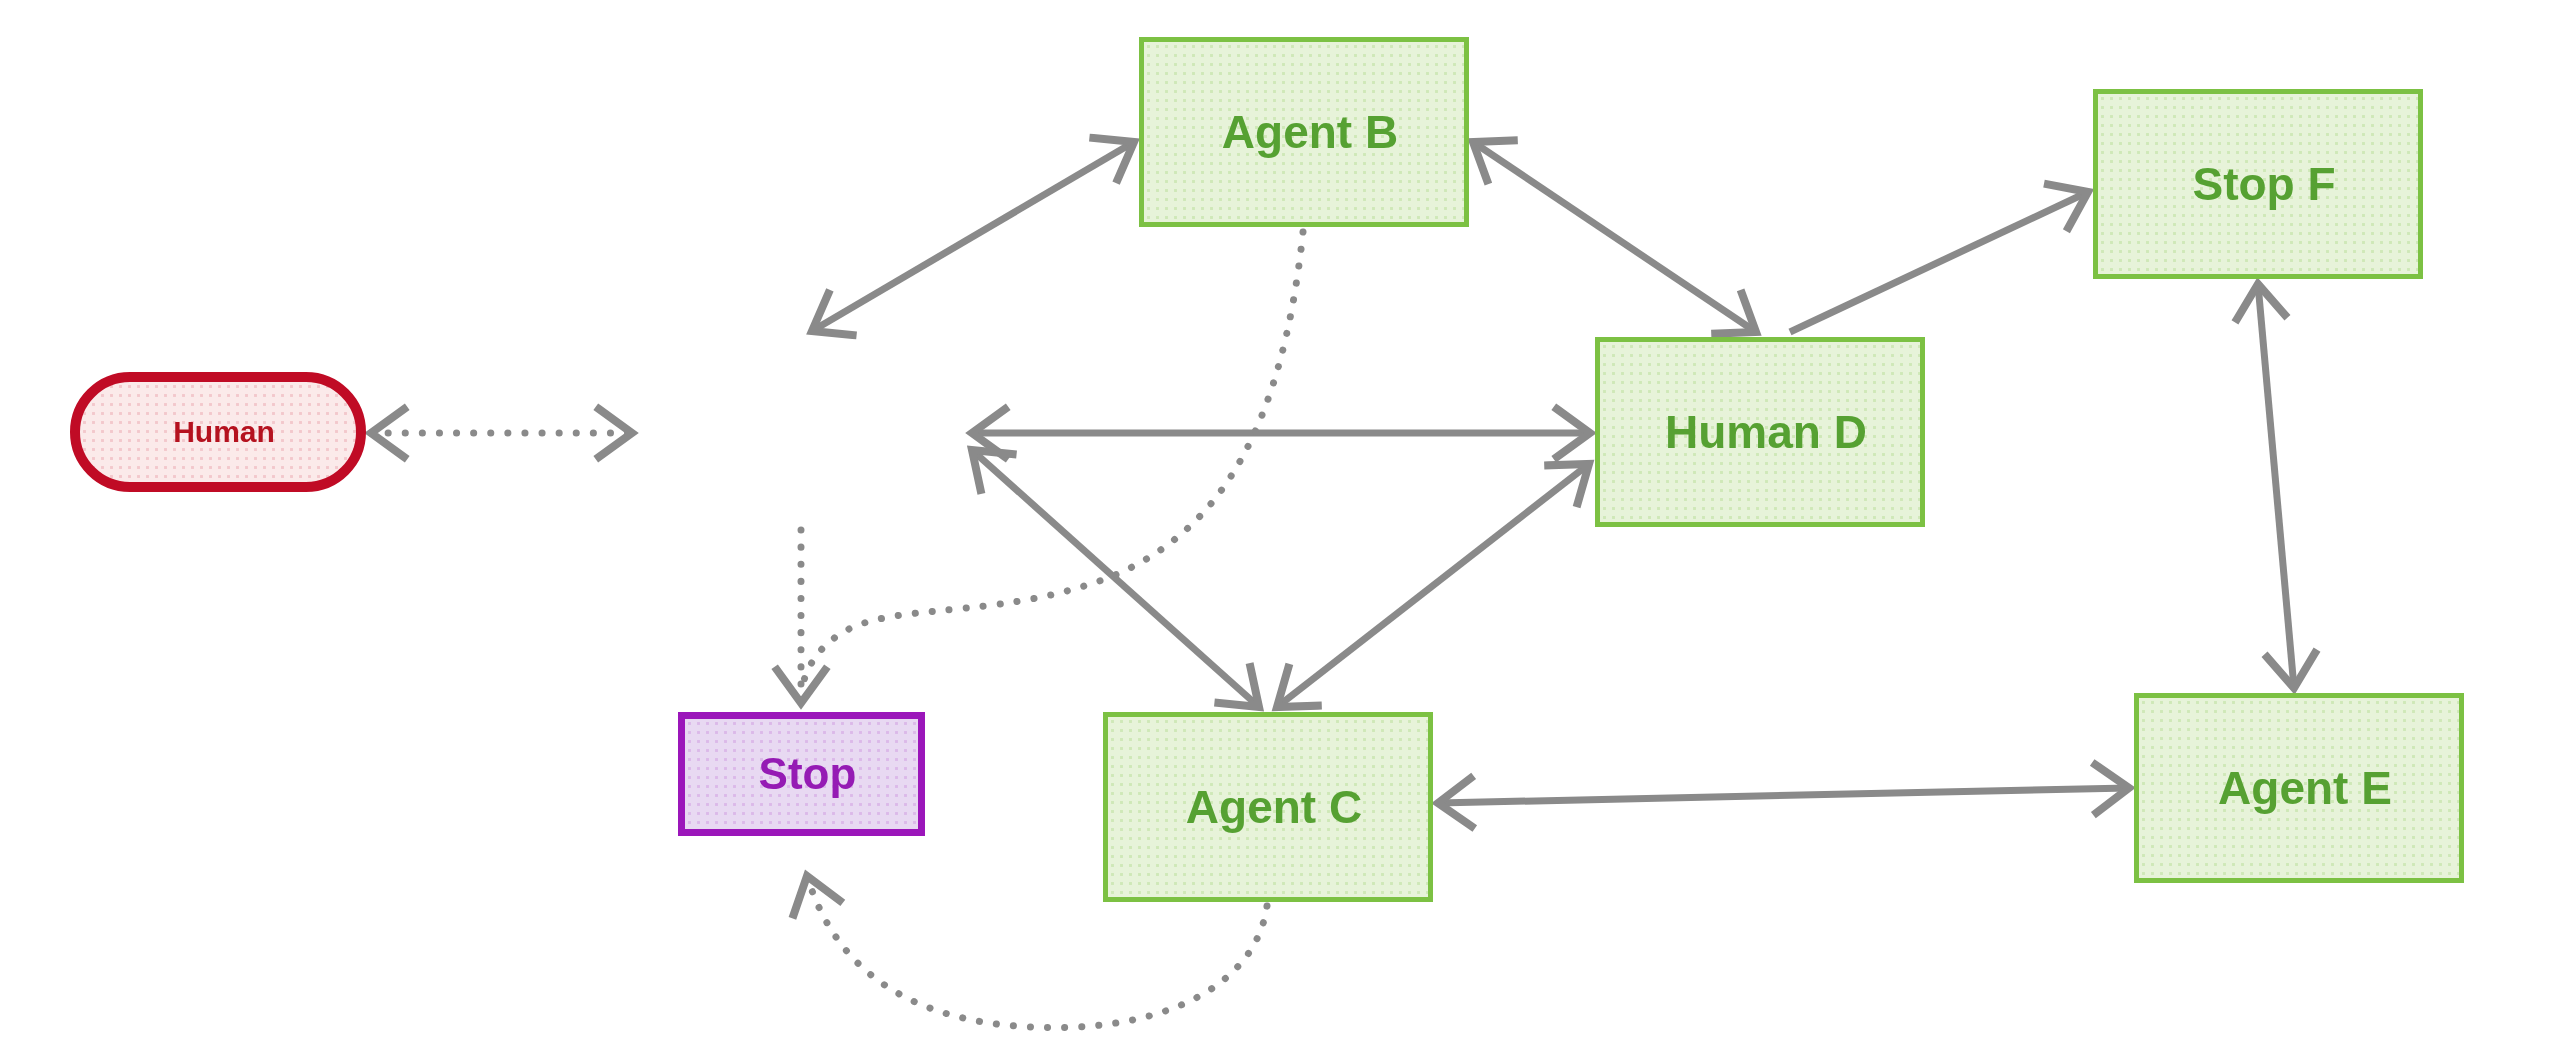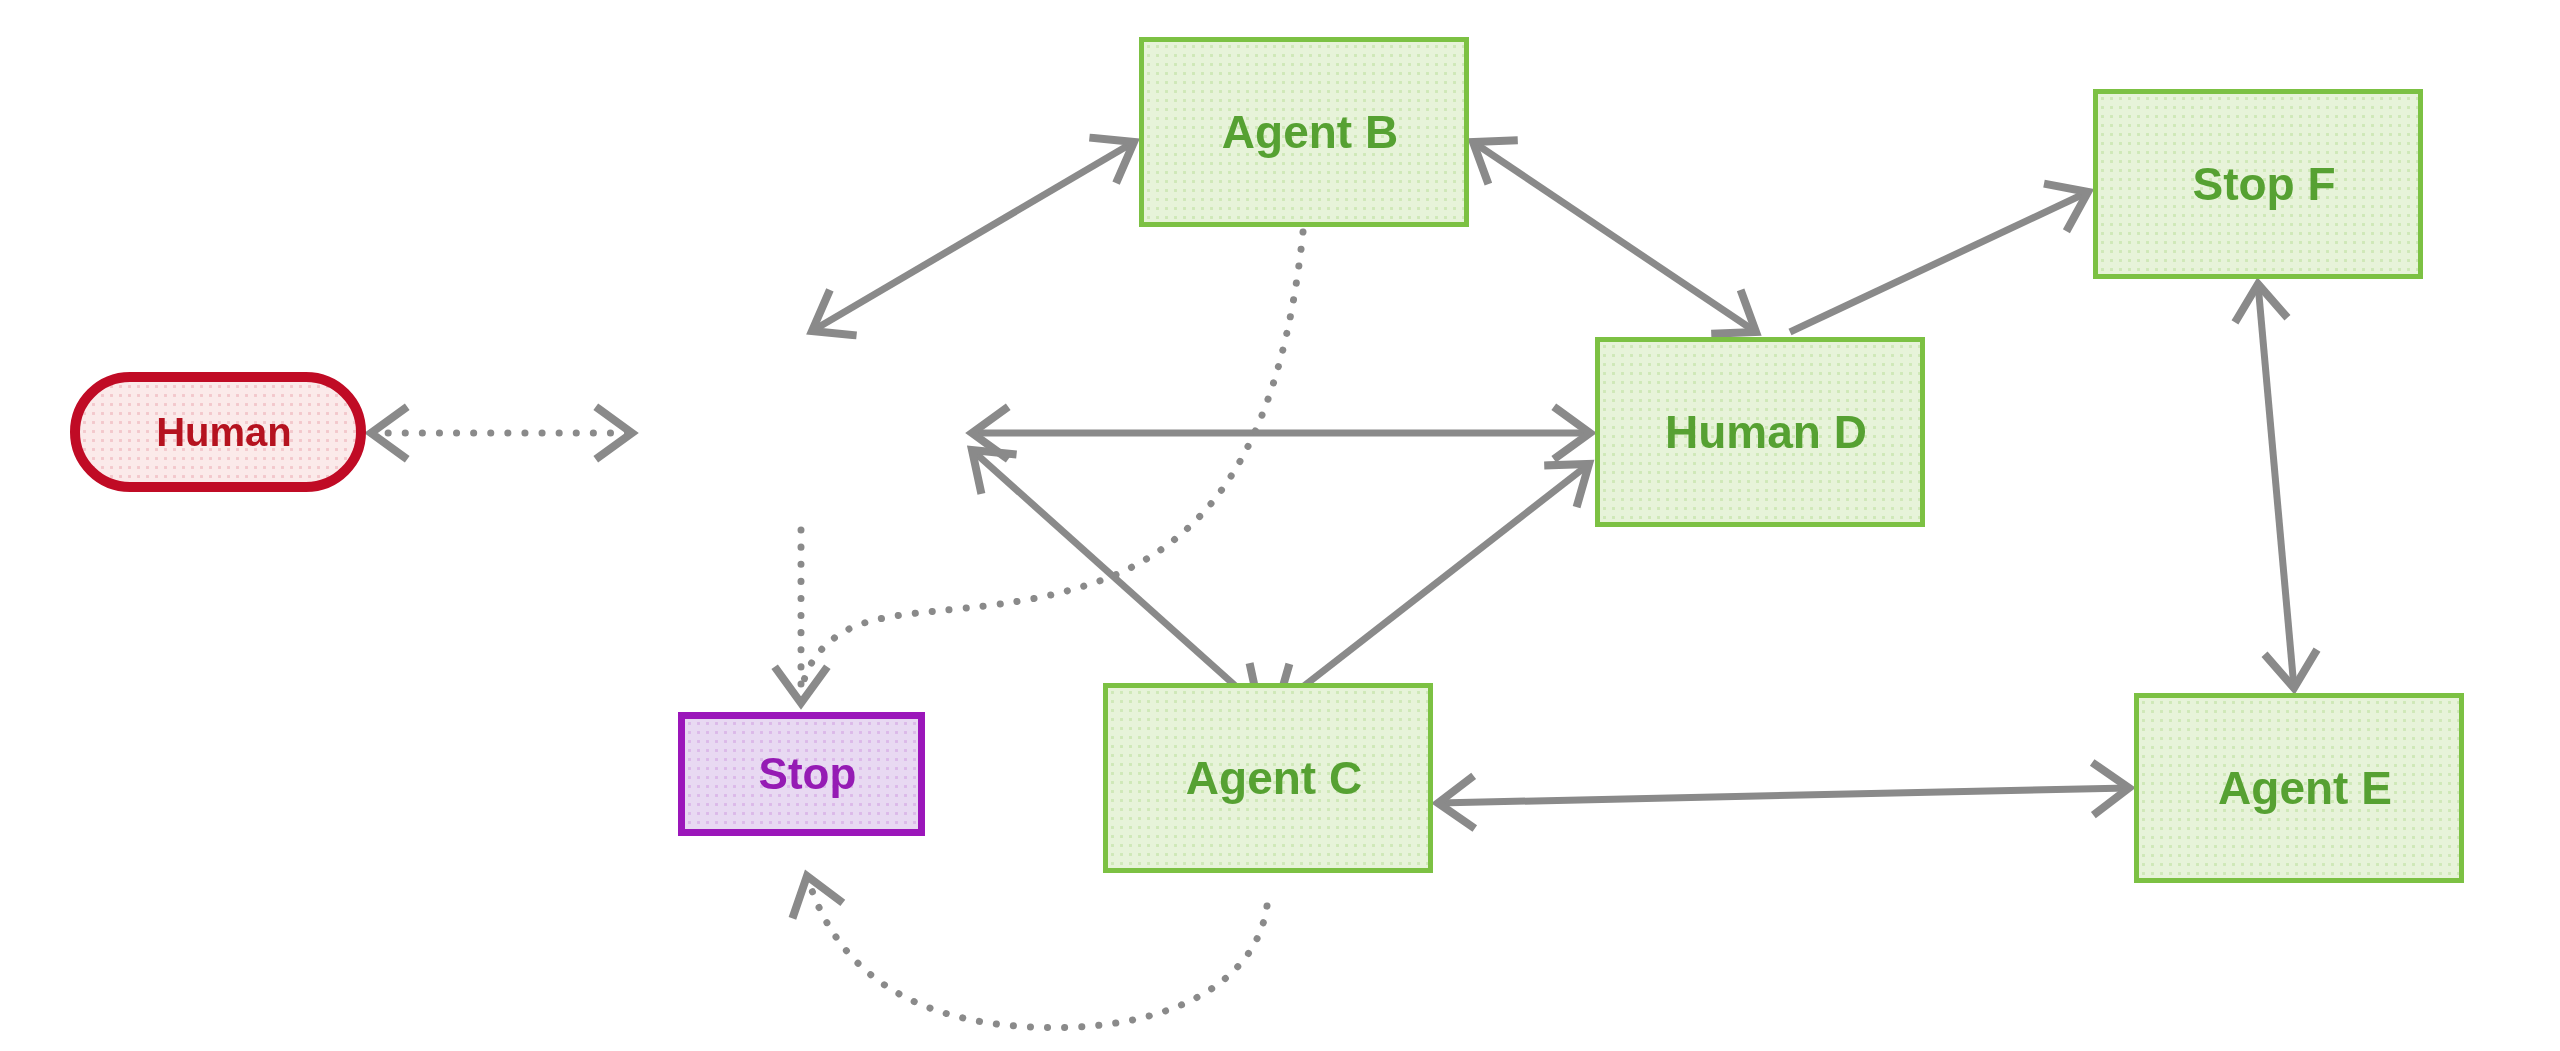--- a/index.html
+++ b/index.html
@@ -31,34 +31,34 @@
     font-size:46px;
   }
   .human{
     left:70px;top:372px;width:296px;height:120px;
     background-color:#fbeaea;
     background-image:radial-gradient(rgba(192,11,37,0.15) 1.4px, transparent 1.6px);
     background-size:9px 9px;
     border:10px solid #c00b25;
     border-radius:70px;
     color:#b5121f;
-    font-size:40px;
+    font-size:30px;
   }
   .stop{
     left:678px;top:712px;width:247px;height:124px;
     background-color:#e8d9f2;
     background-image:radial-gradient(rgba(155,22,186,0.16) 1.4px, transparent 1.6px);
     background-size:9px 9px;
     border:7px solid #9b16ba;
     color:#951bb4;
     font-size:44px;
   }
   .pos-a{left:637px;top:335px;}
   .pos-b{left:1139px;top:37px;}
-  .pos-c{left:1103px;top:683px;}
+  .pos-c{left:1103px;top:712px;}
   .pos-d{left:1595px;top:337px;}
   .pos-e{left:2134px;top:693px;}
   .pos-f{left:2093px;top:89px;}
 
   .edge{stroke:#8a8a8a;stroke-width:7;fill:none;}
   .dotted{stroke-dasharray:0.1 17;stroke-linecap:round;}
 </style>
 </head>
 <body>
 

